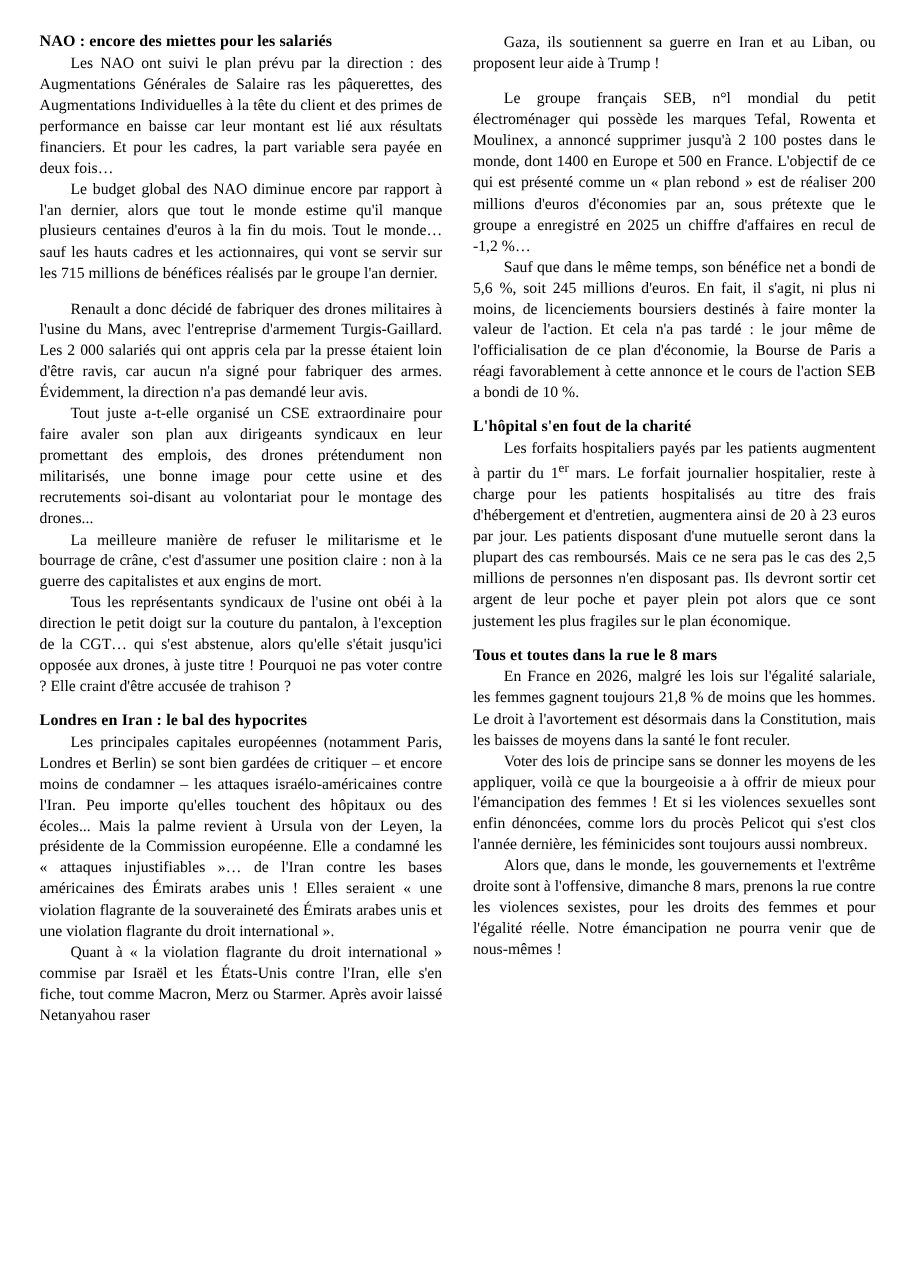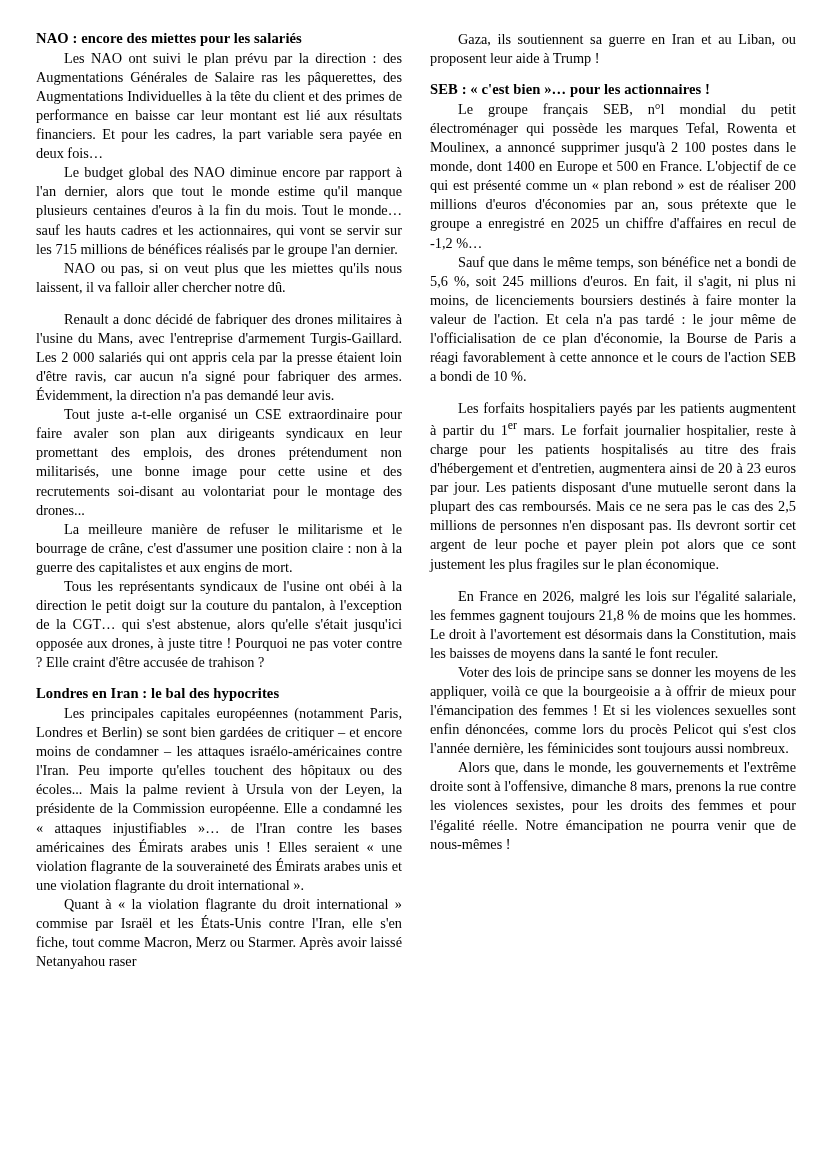--- a/index.html
+++ b/index.html
@@ -62,21 +62,20 @@
 
 <div class="page">
   <div class="columns">
 
     <div class="col">
 
       <div class="article">
         <h2 class="art-title">NAO : encore des miettes pour les salariés</h2>
         <p class="para">Les NAO ont suivi le plan prévu par la direction : des Augmentations Générales de Salaire ras les pâquerettes, des Augmentations Individuelles à la tête du client et des primes de performance en baisse car leur montant est lié aux résultats financiers. Et pour les cadres, la part variable sera payée en deux fois…</p>
         <p class="para">Le budget global des NAO diminue encore par rapport à l'an dernier, alors que tout le monde estime qu'il manque plusieurs centaines d'euros à la fin du mois. Tout le monde… sauf les hauts cadres et les actionnaires, qui vont se servir sur les 715 millions de bénéfices réalisés par le groupe l'an dernier.</p>
-        <p class="para">NAO ou pas, si on veut plus que les miettes qu'ils nous laissent, il va falloir aller chercher notre dû.</p>
       </div>
 
       <div class="article">
         <p class="para">Renault a donc décidé de fabriquer des drones militaires à l'usine du Mans, avec l'entreprise d'armement Turgis-Gaillard. Les 2 000 salariés qui ont appris cela par la presse étaient loin d'être ravis, car aucun n'a signé pour fabriquer des armes. Évidemment, la direction n'a pas demandé leur avis.</p>
         <p class="para">Tout juste a-t-elle organisé un CSE extraordinaire pour faire avaler son plan aux dirigeants syndicaux en leur promettant des emplois, des drones prétendument non militarisés, une bonne image pour cette usine et des recrutements soi-disant au volontariat pour le montage des drones...</p>
         <p class="para">La meilleure manière de refuser le militarisme et le bourrage de crâne, c'est d'assumer une position claire : non à la guerre des capitalistes et aux engins de mort.</p>
         <p class="para">Tous les représentants syndicaux de l'usine ont obéi à la direction le petit doigt sur la couture du pantalon, à l'exception de la CGT… qui s'est abstenue, alors qu'elle s'était jusqu'ici opposée aux drones, à juste titre ! Pourquoi ne pas voter contre ? Elle craint d'être accusée de trahison ?</p>
       </div>
 
       <div class="article">
@@ -87,30 +86,31 @@
 
     </div>
 
     <div class="col">
 
       <div class="article">
         <p class="para">Gaza, ils soutiennent sa guerre en Iran et au Liban, ou proposent leur aide à Trump !</p>
       </div>
 
       <div class="article">
-        <h2 class="art-title">SEB : « c'est bien »… pour les actionnaires !</h2>
         <p class="para">Le groupe français SEB, n°l mondial du petit électroménager qui possède les marques Tefal, Rowenta et Moulinex, a annoncé supprimer jusqu'à 2 100 postes dans le monde, dont 1400 en Europe et 500 en France. L'objectif de ce qui est présenté comme un « plan rebond » est de réaliser 200 millions d'euros d'économies par an, sous prétexte que le groupe a enregistré en 2025 un chiffre d'affaires en recul de -1,2 %…</p>
         <p class="para">Sauf que dans le même temps, son bénéfice net a bondi de 5,6 %, soit 245 millions d'euros. En fait, il s'agit, ni plus ni moins, de licenciements boursiers destinés à faire monter la valeur de l'action. Et cela n'a pas tardé : le jour même de l'officialisation de ce plan d'économie, la Bourse de Paris a réagi favorablement à cette annonce et le cours de l'action SEB a bondi de 10 %.</p>
       </div>
 
       <div class="article">
+        <h2 class="art-title">L'hôpital s'en fout de la charité</h2>
         <p class="para">Les forfaits hospitaliers payés par les patients augmentent à partir du 1<sup>er</sup> mars. Le forfait journalier hospitalier, reste à charge pour les patients hospitalisés au titre des frais d'hébergement et d'entretien, augmentera ainsi de 20 à 23 euros par jour. Les patients disposant d'une mutuelle seront dans la plupart des cas remboursés. Mais ce ne sera pas le cas des 2,5 millions de personnes n'en disposant pas. Ils devront sortir cet argent de leur poche et payer plein pot alors que ce sont justement les plus fragiles sur le plan économique.</p>
       </div>
 
       <div class="article">
+        <h2 class="art-title">Tous et toutes dans la rue le 8 mars</h2>
         <p class="para">En France en 2026, malgré les lois sur l'égalité salariale, les femmes gagnent toujours 21,8 % de moins que les hommes. Le droit à l'avortement est désormais dans la Constitution, mais les baisses de moyens dans la santé le font reculer.</p>
         <p class="para spacer-top">Voter des lois de principe sans se donner les moyens de les appliquer, voilà ce que la bourgeoisie a à offrir de mieux pour l'émancipation des femmes ! Et si les violences sexuelles sont enfin dénoncées, comme lors du procès Pelicot qui s'est clos l'année dernière, les féminicides sont toujours aussi nombreux.</p>
         <p class="para">Alors que, dans le monde, les gouvernements et l'extrême droite sont à l'offensive, dimanche 8 mars, prenons la rue contre les violences sexistes, pour les droits des femmes et pour l'égalité réelle. Notre émancipation ne pourra venir que de nous-mêmes !</p>
       </div>
 
     </div>
 
   </div>
 </div>
 

